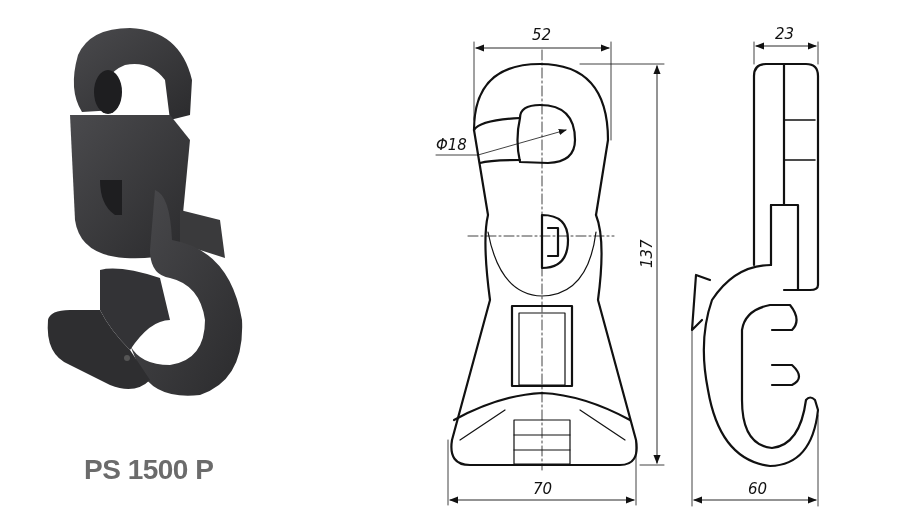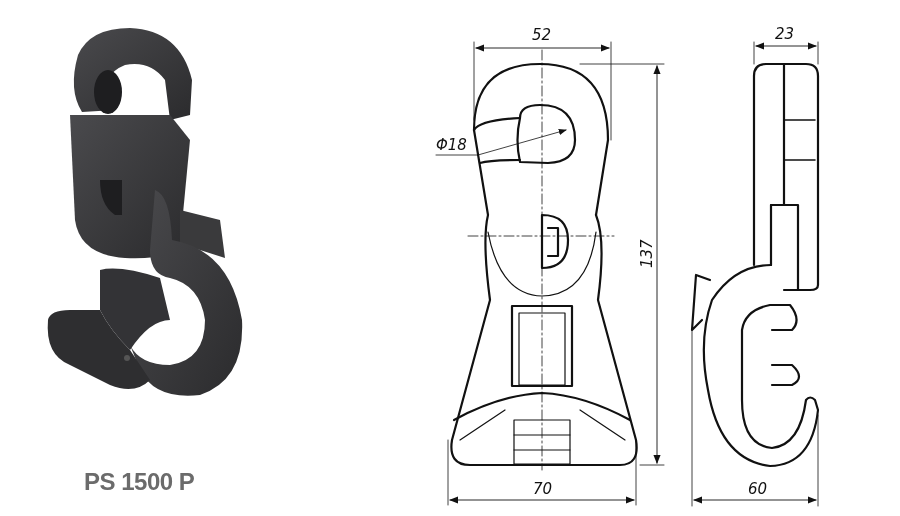--- a/index.html
+++ b/index.html
@@ -1,19 +1,19 @@
 <!DOCTYPE html>
 <html><head>
 <meta charset="utf-8">
 <style>
   html, body { margin: 0; padding: 0; background: #ffffff; }
   body { width: 900px; height: 516px; position: relative; overflow: hidden; font-family: "Liberation Sans", sans-serif; }
   .abs { position: absolute; }
   #photo { left: 30px; top: 20px; width: 260px; height: 420px; }
-  #product-label { left: 84px; top: 468px; font-size: 24px; font-weight: bold; color: #6b6b6b; letter-spacing: -0.5px; font-family: "Liberation Sans", sans-serif; }
+  #product-label { left: 84px; top: 454px; font-size: 28px; font-weight: bold; color: #6b6b6b; letter-spacing: -0.5px; font-family: "Liberation Sans", sans-serif; }
   #drawing { left: 0; top: 0; width: 900px; height: 516px; }
   .dim { font-family: "DejaVu Sans", sans-serif; font-style: italic; font-size: 15px; fill: #111; }
 </style>
 </head>
 <body>
 
 <svg id="photo" class="abs" viewBox="0 0 260 420" xmlns="http://www.w3.org/2000/svg">
   <defs>
     <linearGradient id="g1" x1="0" y1="0" x2="1" y2="1">
       <stop offset="0" stop-color="#4a4a4d"></stop>

